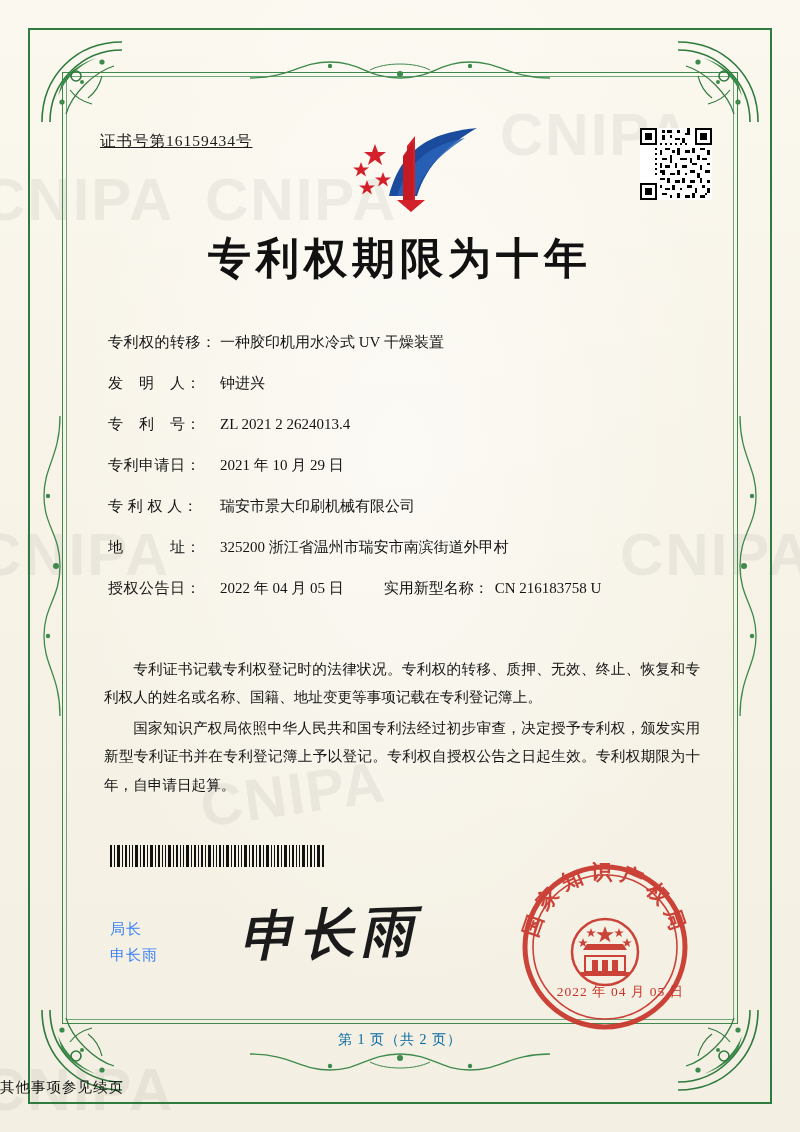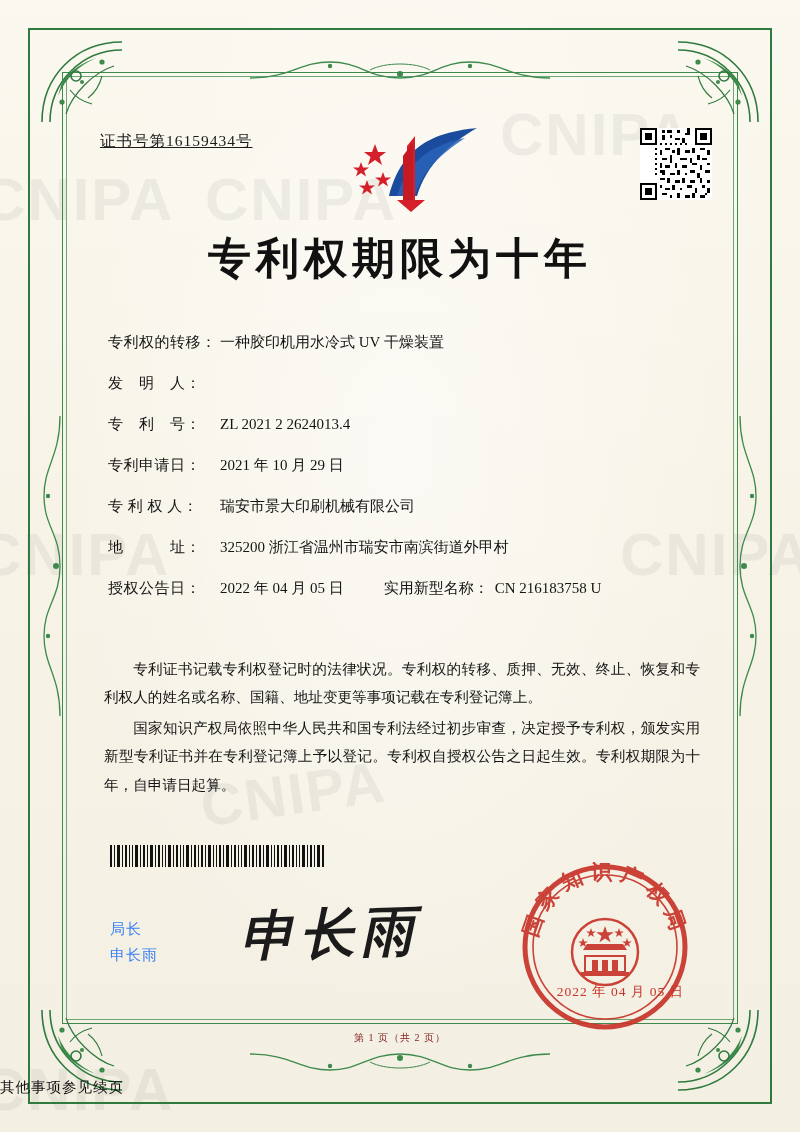--- a/index.html
+++ b/index.html
@@ -239,22 +239,22 @@
     letter-spacing: 1px;
     white-space: nowrap;
   }
 
   
   .page-no {
     position: absolute;
     left: 0; right: 0;
     top: 1031px;
     text-align: center;
-    font-size: 10px;
-    color: #7f1d1d;
+    font-size: 14px;
+    color: #0369a1;
     letter-spacing: 1px;
   }
   .footer-note {
     position: absolute;
     left: 0; right: 0;
     top: 1078px;
     font-size: 14.5px;
     color: #111;
     letter-spacing: 1px;
     font-family: Liberation Mono, monospace;
@@ -515,20 +515,21 @@
 
   <div class="main-title">专利权期限为十年</div>
 
   <div class="fields">
     <div class="frow">
       <div class="flabel">专利权的转移：</div>
       <div class="fvalue">一种胶印机用水冷式 UV 干燥装置</div>
     </div>
     <div class="frow">
       <div class="flabel">发　明　人：</div>
+      <div class="fvalue">钟进兴</div>
     </div>
     <div class="frow">
       <div class="flabel">专　利　号：</div>
       <div class="fvalue">ZL 2021 2 2624013.4</div>
     </div>
     <div class="frow">
       <div class="flabel">专利申请日：</div>
       <div class="fvalue">2021 年 10 月 29 日</div>
     </div>
     <div class="frow">

